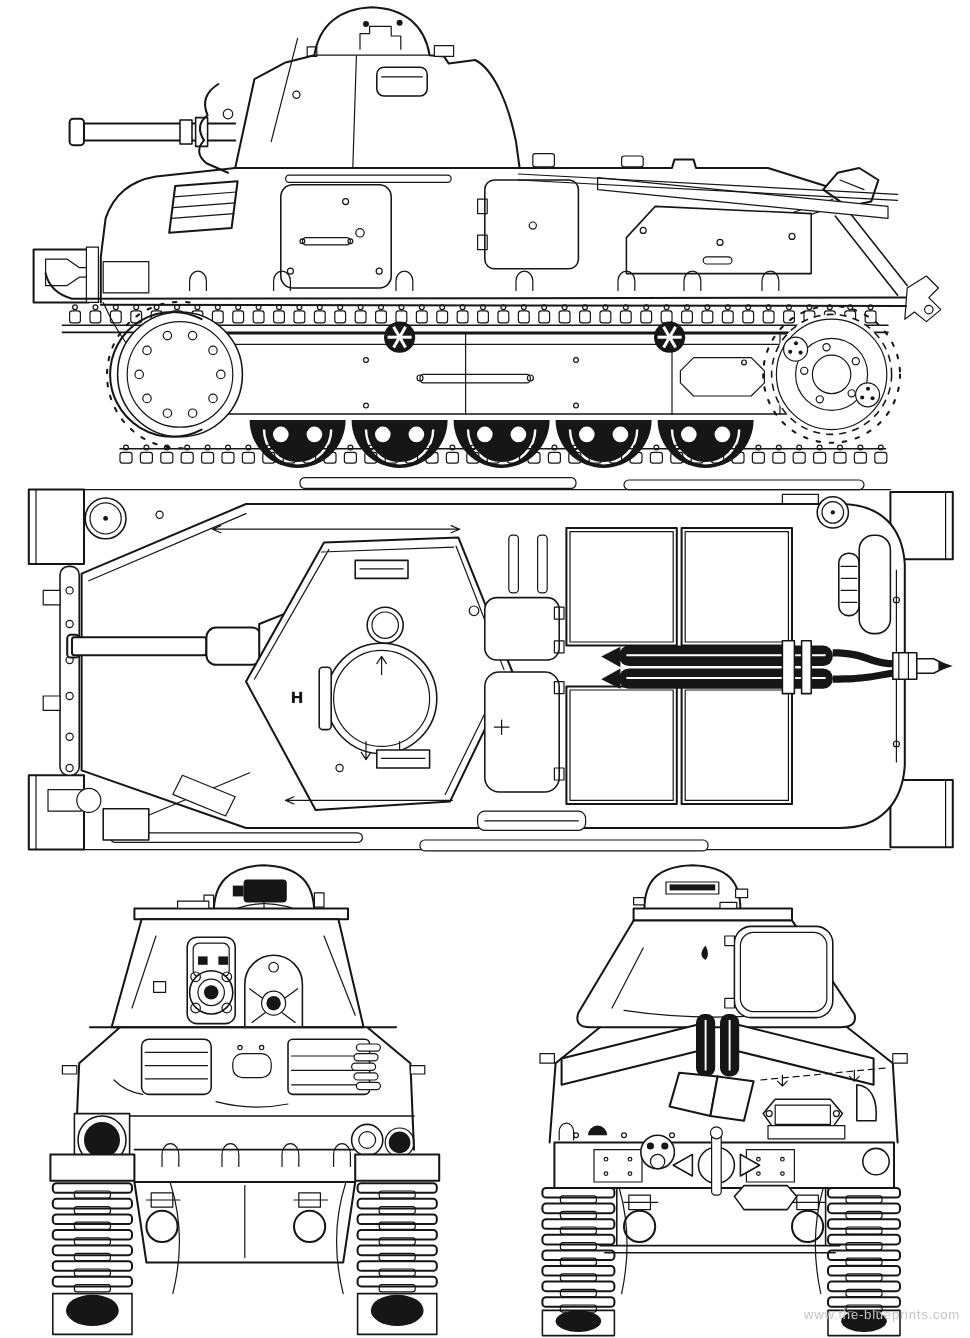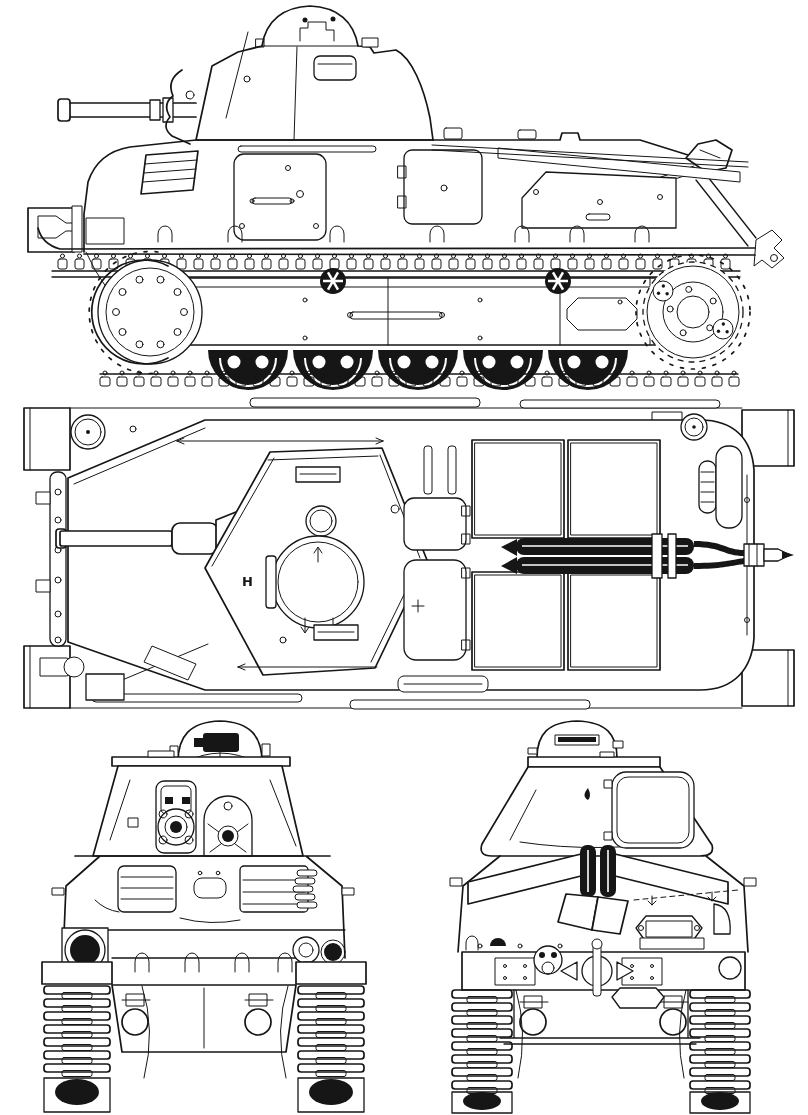--- a/index.html
+++ b/index.html
@@ -693,13 +693,14 @@
             <rect x="705" y="1087.5" width="30" height="6" rx="2" class="tn"></rect>
           </g>
     <rect class="md" x="452" y="1092" width="60" height="21" fill="url(#thatch)"></rect>
     <ellipse class="fl" cx="482" cy="1101" rx="19" ry="9"></ellipse>
     <rect class="md" x="690" y="1092" width="60" height="21" fill="url(#thatch)"></rect>
     <ellipse class="fl" cx="720" cy="1101" rx="19" ry="9"></ellipse>
   </g>
 </g>
 </svg>
 
+<div class="watermark">www.the-blueprints.com</div>
 </div>
 
 </body></html>

